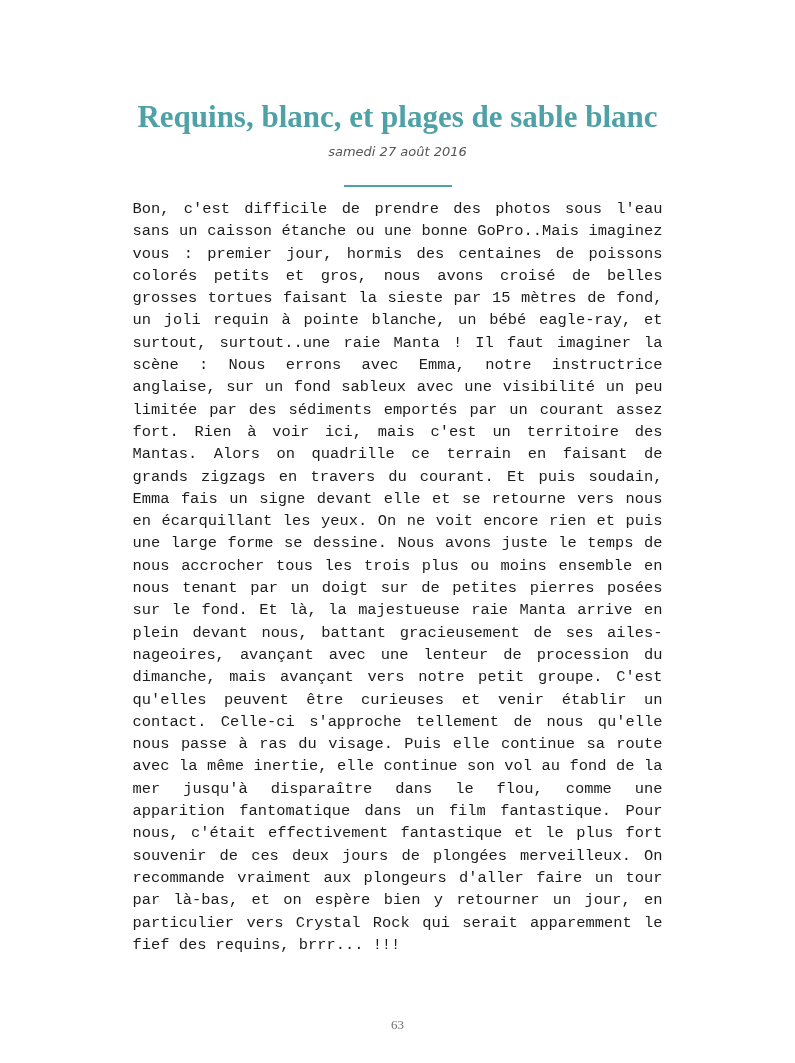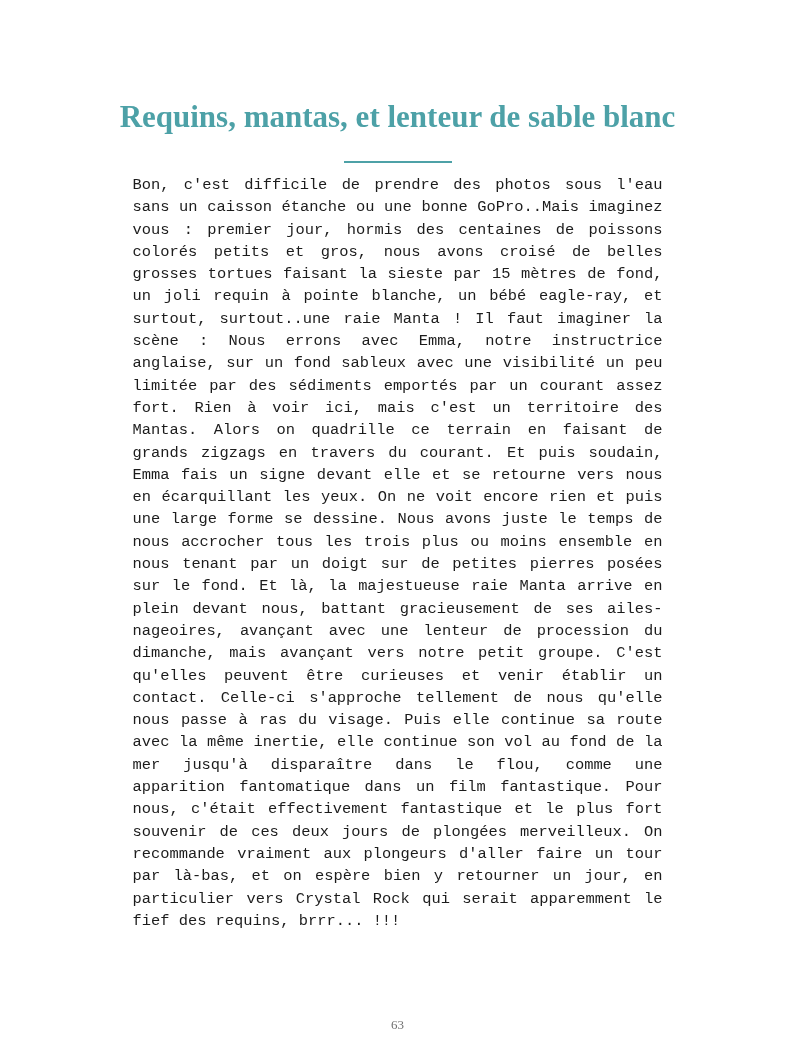--- a/index.html
+++ b/index.html
@@ -62,18 +62,19 @@
     font-family: "Liberation Serif", "DejaVu Serif", serif;
     font-size: 13px;
     color: var(--page_number_text, #6f6f6f);
   }
 </style>
 </head>
 <body>
 
 <div class="page">
   <div class="article">
-    <h1 class="title">Requins, mantas, et lenteur de sable blanc</h1>
+    <h1 class="title">Requins, blanc, et plages de sable blanc</h1>
+    <div class="date">samedi 27 août 2016</div>
     <div class="divider"></div>
     <p class="body-text">Bon, c'est difficile de prendre des photos sous l'eau sans un caisson étanche ou une bonne GoPro..Mais imaginez vous : premier jour, hormis des centaines de poissons colorés petits et gros, nous avons croisé de belles grosses tortues faisant la sieste par 15 mètres de fond, un joli requin à pointe blanche, un bébé eagle-ray, et surtout, surtout..une raie Manta ! Il faut imaginer la scène : Nous errons avec Emma, notre instructrice anglaise, sur un fond sableux avec une visibilité un peu limitée par des sédiments emportés par un courant assez fort. Rien à voir ici, mais c'est un territoire des Mantas. Alors on quadrille ce terrain en faisant de grands zigzags en travers du courant. Et puis soudain, Emma fais un signe devant elle et se retourne vers nous en écarquillant les yeux. On ne voit encore rien et puis une large forme se dessine. Nous avons juste le temps de nous accrocher tous les trois plus ou moins ensemble en nous tenant par un doigt sur de petites pierres posées sur le fond. Et là, la majestueuse raie Manta arrive en plein devant nous, battant gracieusement de ses ailes-nageoires, avançant avec une lenteur de procession du dimanche, mais avançant vers notre petit groupe. C'est qu'elles peuvent être curieuses et venir établir un contact. Celle-ci s'approche tellement de nous qu'elle nous passe à ras du visage. Puis elle continue sa route avec la même inertie, elle continue son vol au fond de la mer jusqu'à disparaître dans le flou, comme une apparition fantomatique dans un film fantastique. Pour nous, c'était effectivement fantastique et le plus fort souvenir de ces deux jours de plongées merveilleux. On recommande vraiment aux plongeurs d'aller faire un tour par là-bas, et on espère bien y retourner un jour, en particulier vers Crystal Rock qui serait apparemment le fief des requins, brrr... !!!</p>
   </div>
   <div class="page-number">63</div>
 </div>
 
 </body></html>

